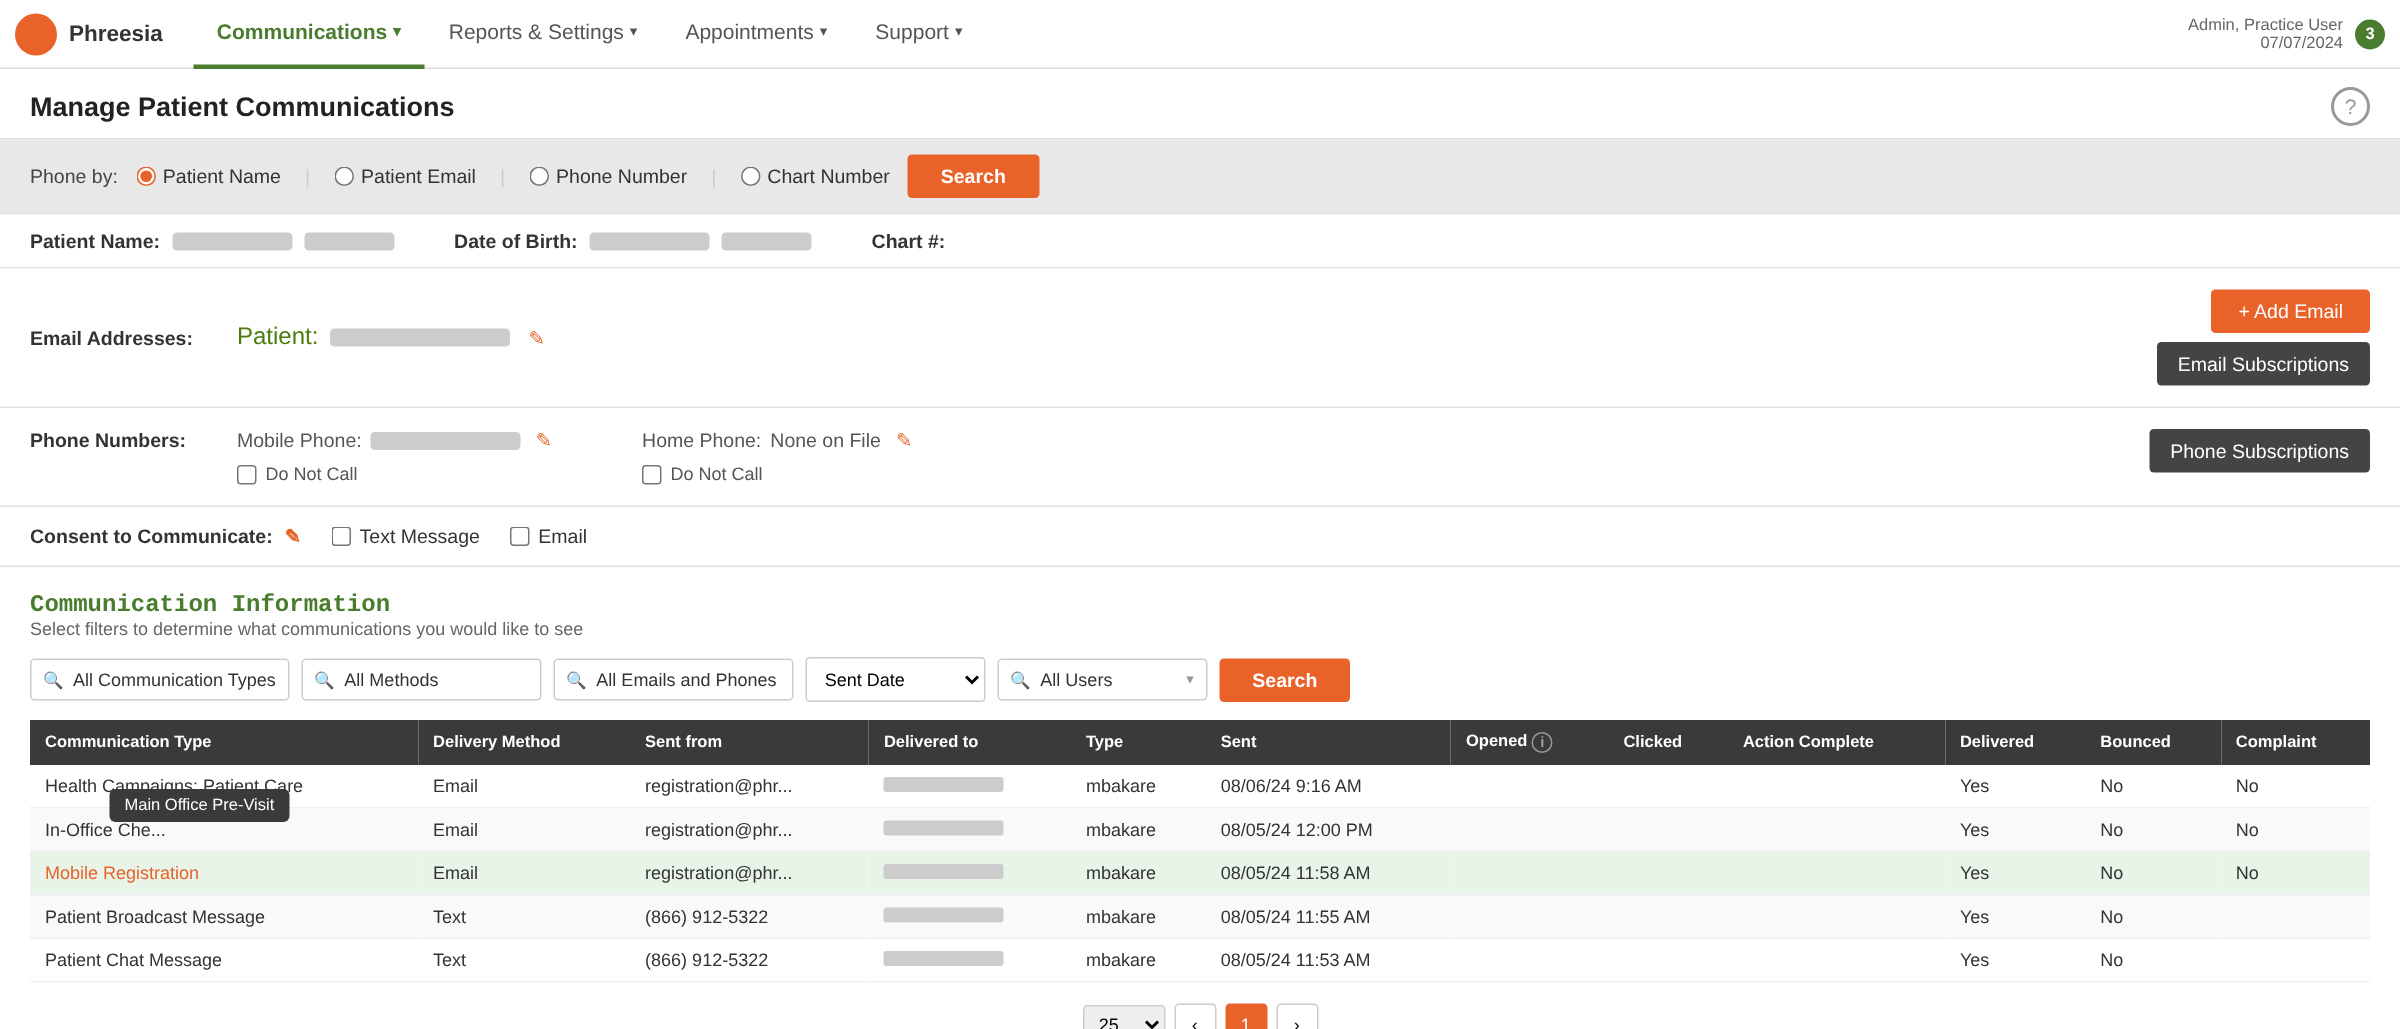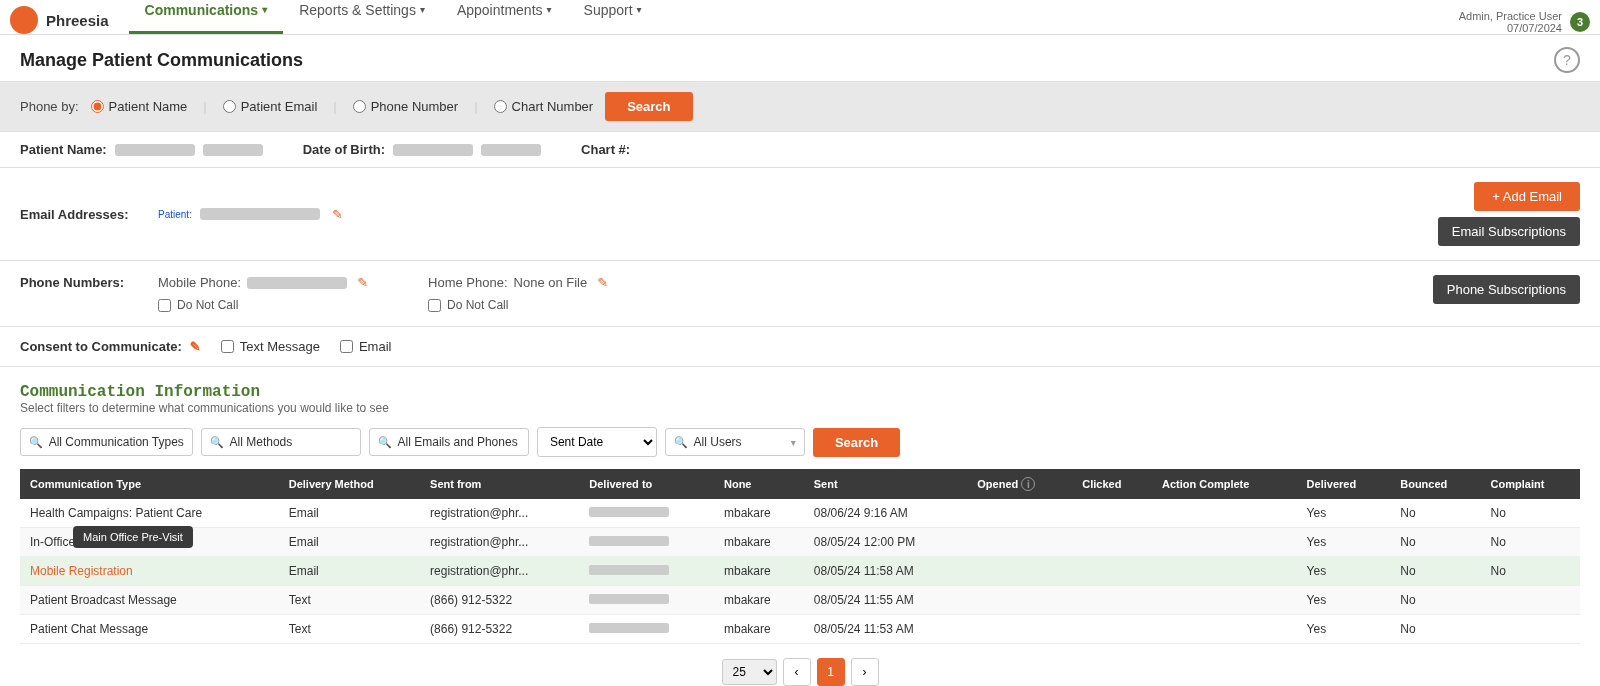--- a/index.html
+++ b/index.html
@@ -1,24 +1,24 @@
 <!DOCTYPE html>
 <html><head>
   <meta charset="utf-8">
   <style>
     * { box-sizing: border-box; margin: 0; padding: 0; }
     body { font-family: Arial, sans-serif; font-size: 13px; background: #f5f5f5; color: #333; }
 
     
     .top-nav {
       display: flex;
-      align-items: flex-end;
+      align-items: center;
       background: #fff;
       border-bottom: 1px solid #ddd;
-      height: 35px;
+      height: 46px;
       padding: 0 10px;
     }
     .logo-area {
       display: flex;
       align-items: center;
       gap: 8px;
       margin-right: 20px;
       cursor: pointer;
     }
     .logo-circle {
@@ -126,21 +126,21 @@
       padding: 14px 20px;
       border-bottom: 1px solid #e0e0e0;
     }
     .section-row {
       display: flex;
       align-items: center;
       justify-content: space-between;
     }
     .section-left { display: flex; align-items: center; gap: 8px; flex: 1; }
     .section-label { font-weight: 600; font-size: 13px; min-width: 130px; }
-    .section-sublabel { font-size: 10px; color: #1d4ed8; }
+    .section-sublabel { font-size: 16px; color: #4d7c0f; }
     .section-actions { display: flex; flex-direction: column; gap: 6px; align-items: flex-end; }
     .btn-orange {
       background: #e8622a;
       color: white;
       border: none;
       border-radius: 3px;
       padding: 7px 18px;
       font-size: 13px;
       cursor: pointer;
       white-space: nowrap;
@@ -486,21 +486,21 @@
       <button class="search-btn">Search</button>
     </div>
 
     <table class="data-table">
       <thead>
         <tr>
           <th>Communication Type</th>
           <th>Delivery Method</th>
           <th>Sent from</th>
           <th>Delivered to</th>
-          <th>None</th>
+          <th>Type</th>
           <th>Sent</th>
           <th><span>Opened</span><span class="info-circle">i</span></th>
           <th>Clicked</th>
           <th>Action Complete</th>
           <th>Delivered</th>
           <th>Bounced</th>
           <th>Complaint</th>
         </tr>
       </thead>
       <tbody id="table-body">

